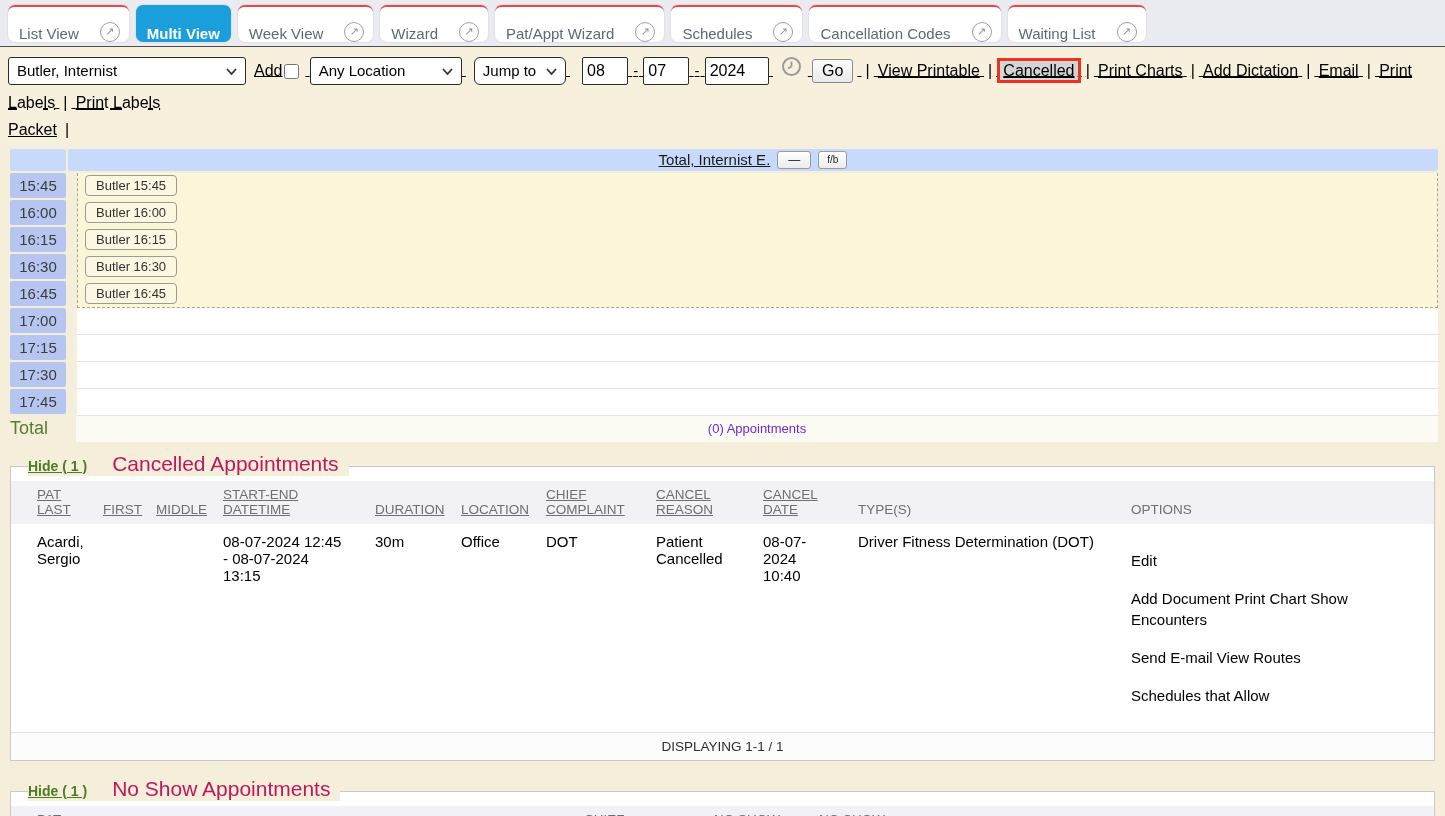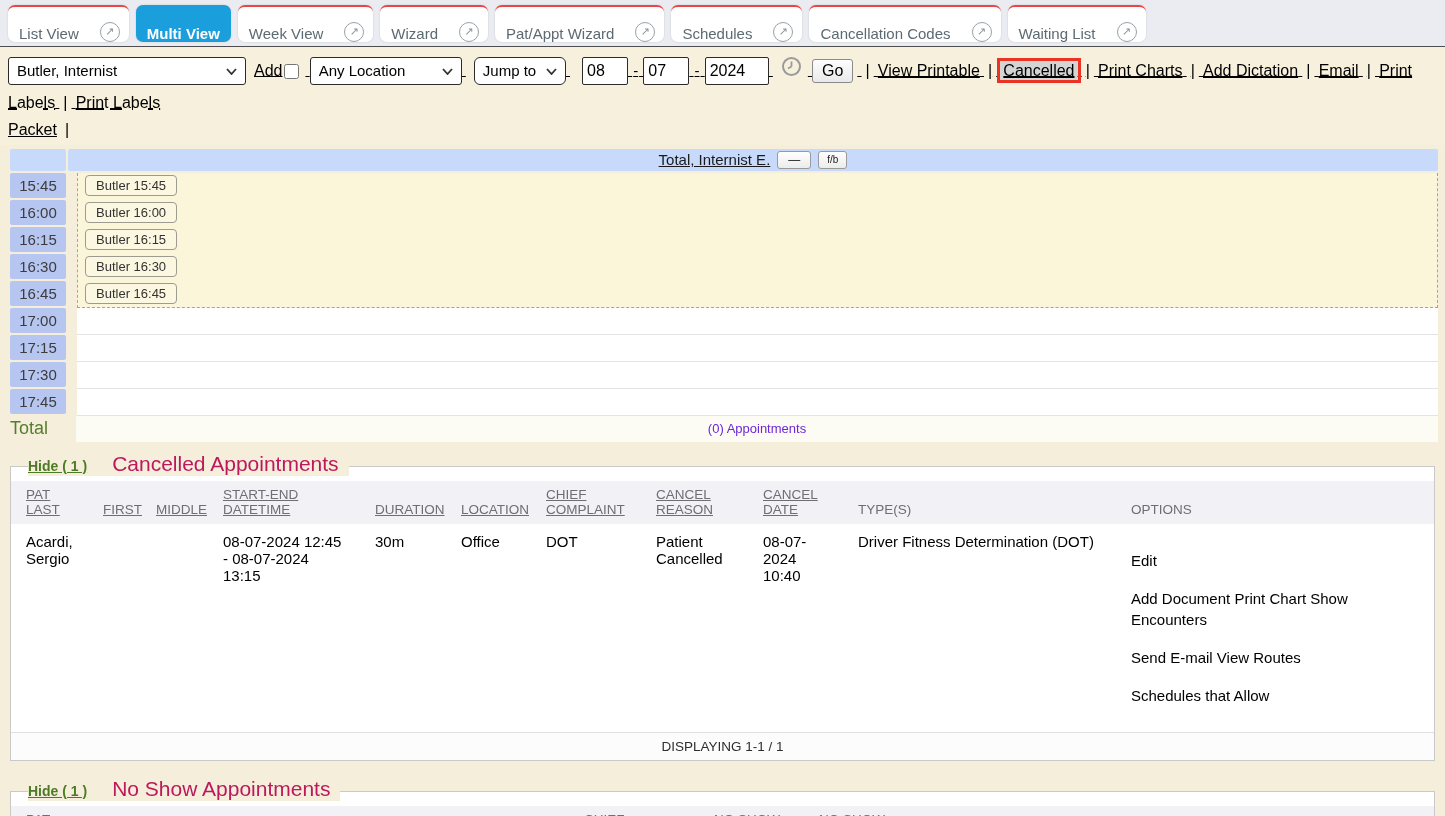--- a/index.html
+++ b/index.html
@@ -188,21 +188,21 @@
   .section-title { color:#be185d; font-weight:normal; font-size:21px; }
 
   table.appt { width:100%; border-collapse:collapse; margin-top:14px; }
   table.appt thead tr { background:#f2f1f6; }
   table.appt th {
     font-weight:normal; font-size:13.5px; color:#6e6e73;
     text-align:left; vertical-align:bottom;
     padding:6px 6px 7px 0;
     white-space:pre-line;
   }
-  table.appt th:first-child, table.appt td:first-child { padding-left:15px; }
+  table.appt th:first-child, table.appt td:first-child { padding-left:26px; }
   table.appt th.sortable { text-decoration:underline; cursor:pointer; }
   table.appt td {
     font-size:15px; color:#000;
     vertical-align:top;
     padding:9px 8px 9px 0;
     white-space:pre-line;
   }
   .opt-line { cursor:pointer; line-height:21px; }
   .displaying-row {
     border-top:1px solid #dfdfe4;

